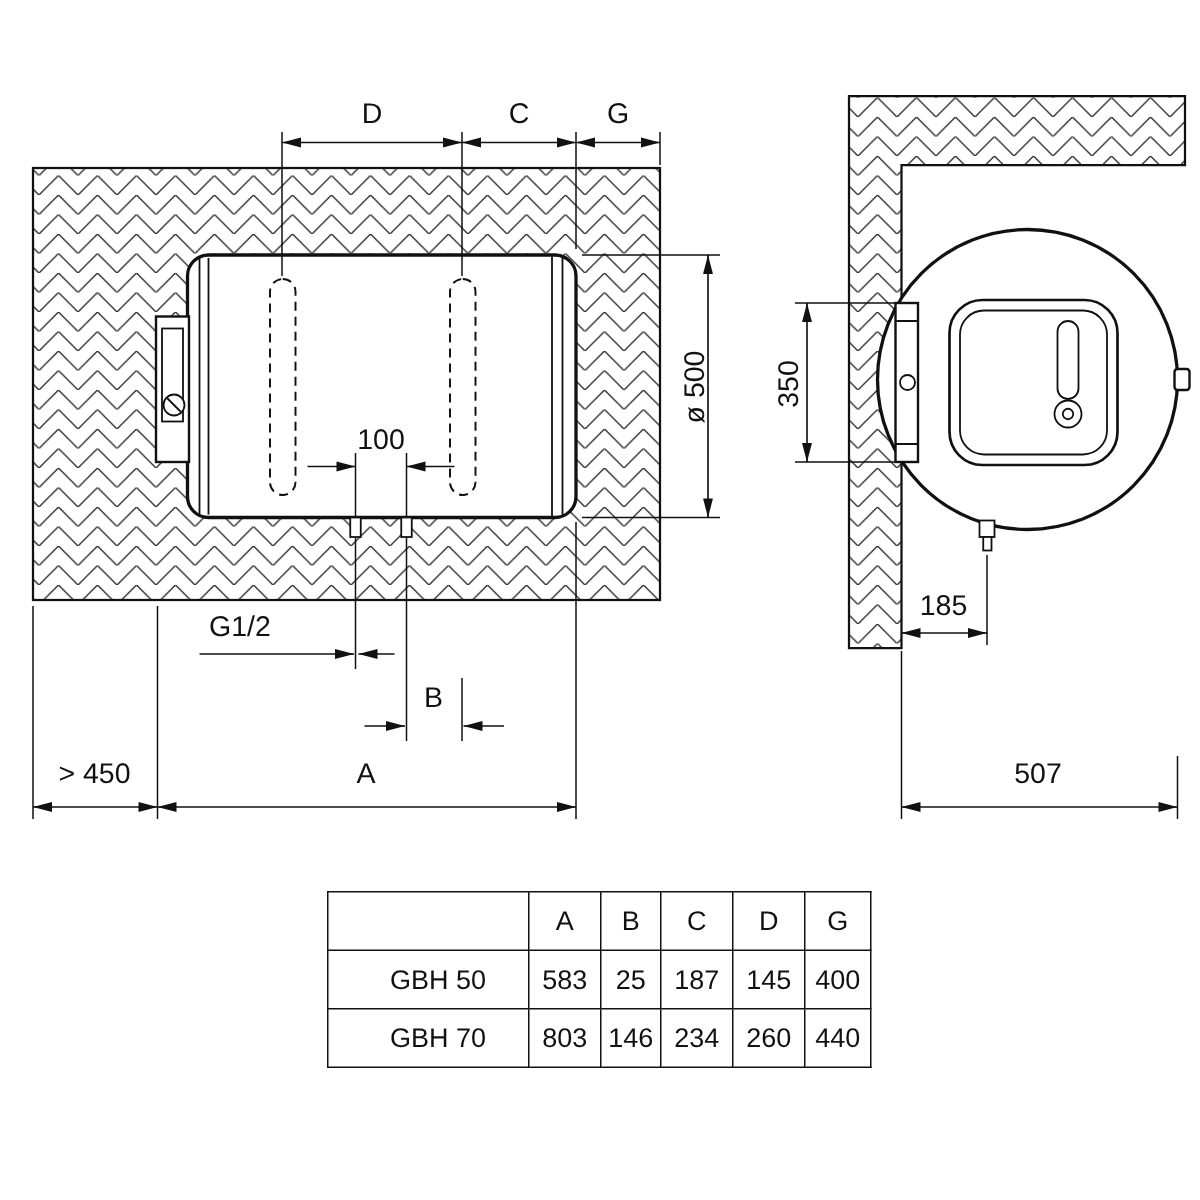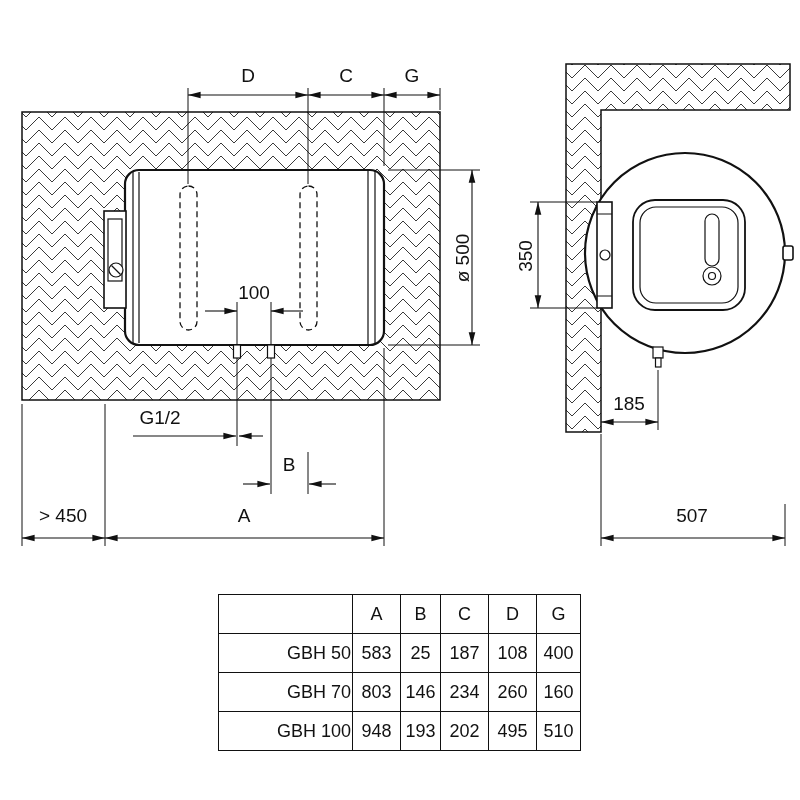--- a/index.html
+++ b/index.html
@@ -15,21 +15,21 @@
   .ext{fill:none;stroke:#111;stroke-width:1;}
   .dim{fill:none;stroke:#111;stroke-width:1.1;}
   .dash{fill:none;stroke:#111;stroke-width:1.3;stroke-dasharray:6 4;}
   .hatch-fill{fill:url(#hatch);stroke:#111;stroke-width:1.5;}
   .arr2{marker-start:url(#arr);marker-end:url(#arr);}
   .arrE{marker-end:url(#arr);}
   .arrS{marker-start:url(#arr);}
   .spec-table{position:absolute;left:218px;top:594px;border-collapse:collapse;table-layout:fixed;background:#fff;}
   .spec-table td{border:1.6px solid #111;height:36px;font-size:18px;color:#111;
     text-align:center;vertical-align:middle;background:#fff;}
-  .spec-table td.model-col{text-align:right;padding-left:14px;}
+  .spec-table td.model-col{text-align:center;padding-left:14px;}
 </style>
 </head>
 <body>
 
 <div class="stage">
 <svg width="800" height="800" viewBox="0 0 800 800">
   <defs>
     <pattern id="hatch" width="26" height="13" patternUnits="userSpaceOnUse">
       <path d="M0,13 L13,0 L26,13" stroke="#3a3a3a" stroke-width="1" fill="none"></path>
     </pattern>
@@ -158,34 +158,26 @@
       <td>B</td>
       <td>C</td>
       <td>D</td>
       <td>G</td>
     </tr>
     <tr>
       <td class="model-col">GBH 50</td>
       <td>583</td>
       <td>25</td>
       <td>187</td>
-      <td>108</td>
+      <td>145</td>
       <td>400</td>
     </tr>
     <tr>
       <td class="model-col">GBH 70</td>
       <td>803</td>
       <td>146</td>
       <td>234</td>
       <td>260</td>
-      <td>160</td>
-    </tr>
-    <tr>
-      <td class="model-col">GBH 100</td>
-      <td>948</td>
-      <td>193</td>
-      <td>202</td>
-      <td>495</td>
-      <td>510</td>
+      <td>440</td>
     </tr>
   </tbody>
 </table>
 </div>
 
 </body></html>

